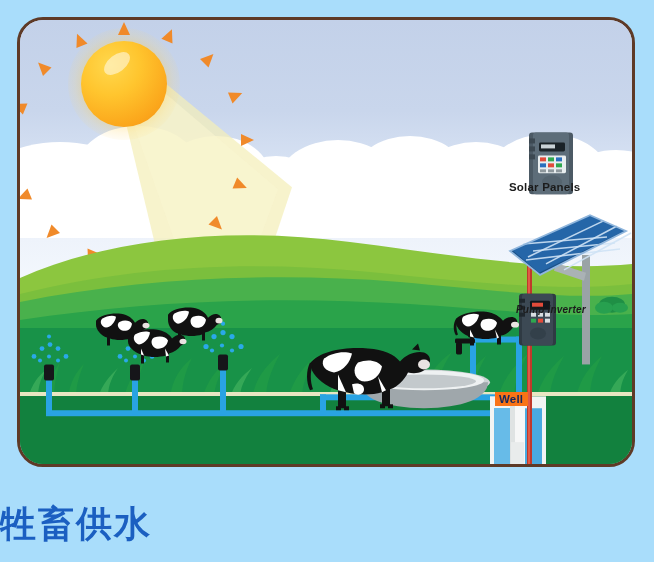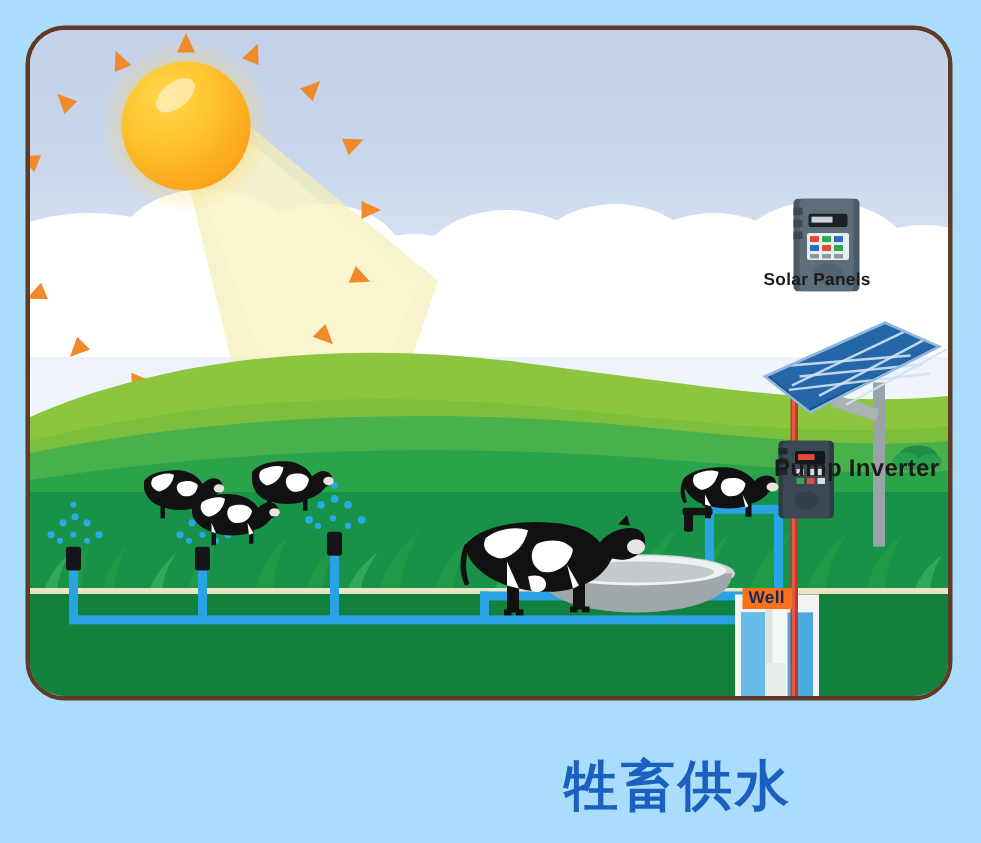--- a/index.html
+++ b/index.html
@@ -143,35 +143,35 @@
   
   .scene-label {
     position: absolute;
     font-family: "Liberation Sans", sans-serif;
     font-weight: bold;
     color: #1b1b1b;
     white-space: nowrap;
     letter-spacing: 0.2px;
   }
   #label-solar-panels { left: 489px; top: 161px; font-size: 11.5px; }
-  #label-pump-inverter { left: 496px; top: 284px; font-size: 16px; }
+  #label-pump-inverter { left: 496px; top: 284px; font-size: 10px; font-style: italic; }
   #label-well {
     left: 475px; top: 372px;
     font-size: 11.5px;
     background: #f97316;
     padding: 1px 5px 1px 4px;
     color: #15295e;
   }
 
   
   #caption {
     position: absolute;
     left: 0; top: 500px;
     width: 100%;
-    text-align: right;
+    text-align: left;
     font-family: "DejaVu Sans", sans-serif;
     font-size: 36px;
     font-weight: bold;
     color: #1b5fc1;
     letter-spacing: 2px;
   }
 </style>
 </head>
 <body>
 

